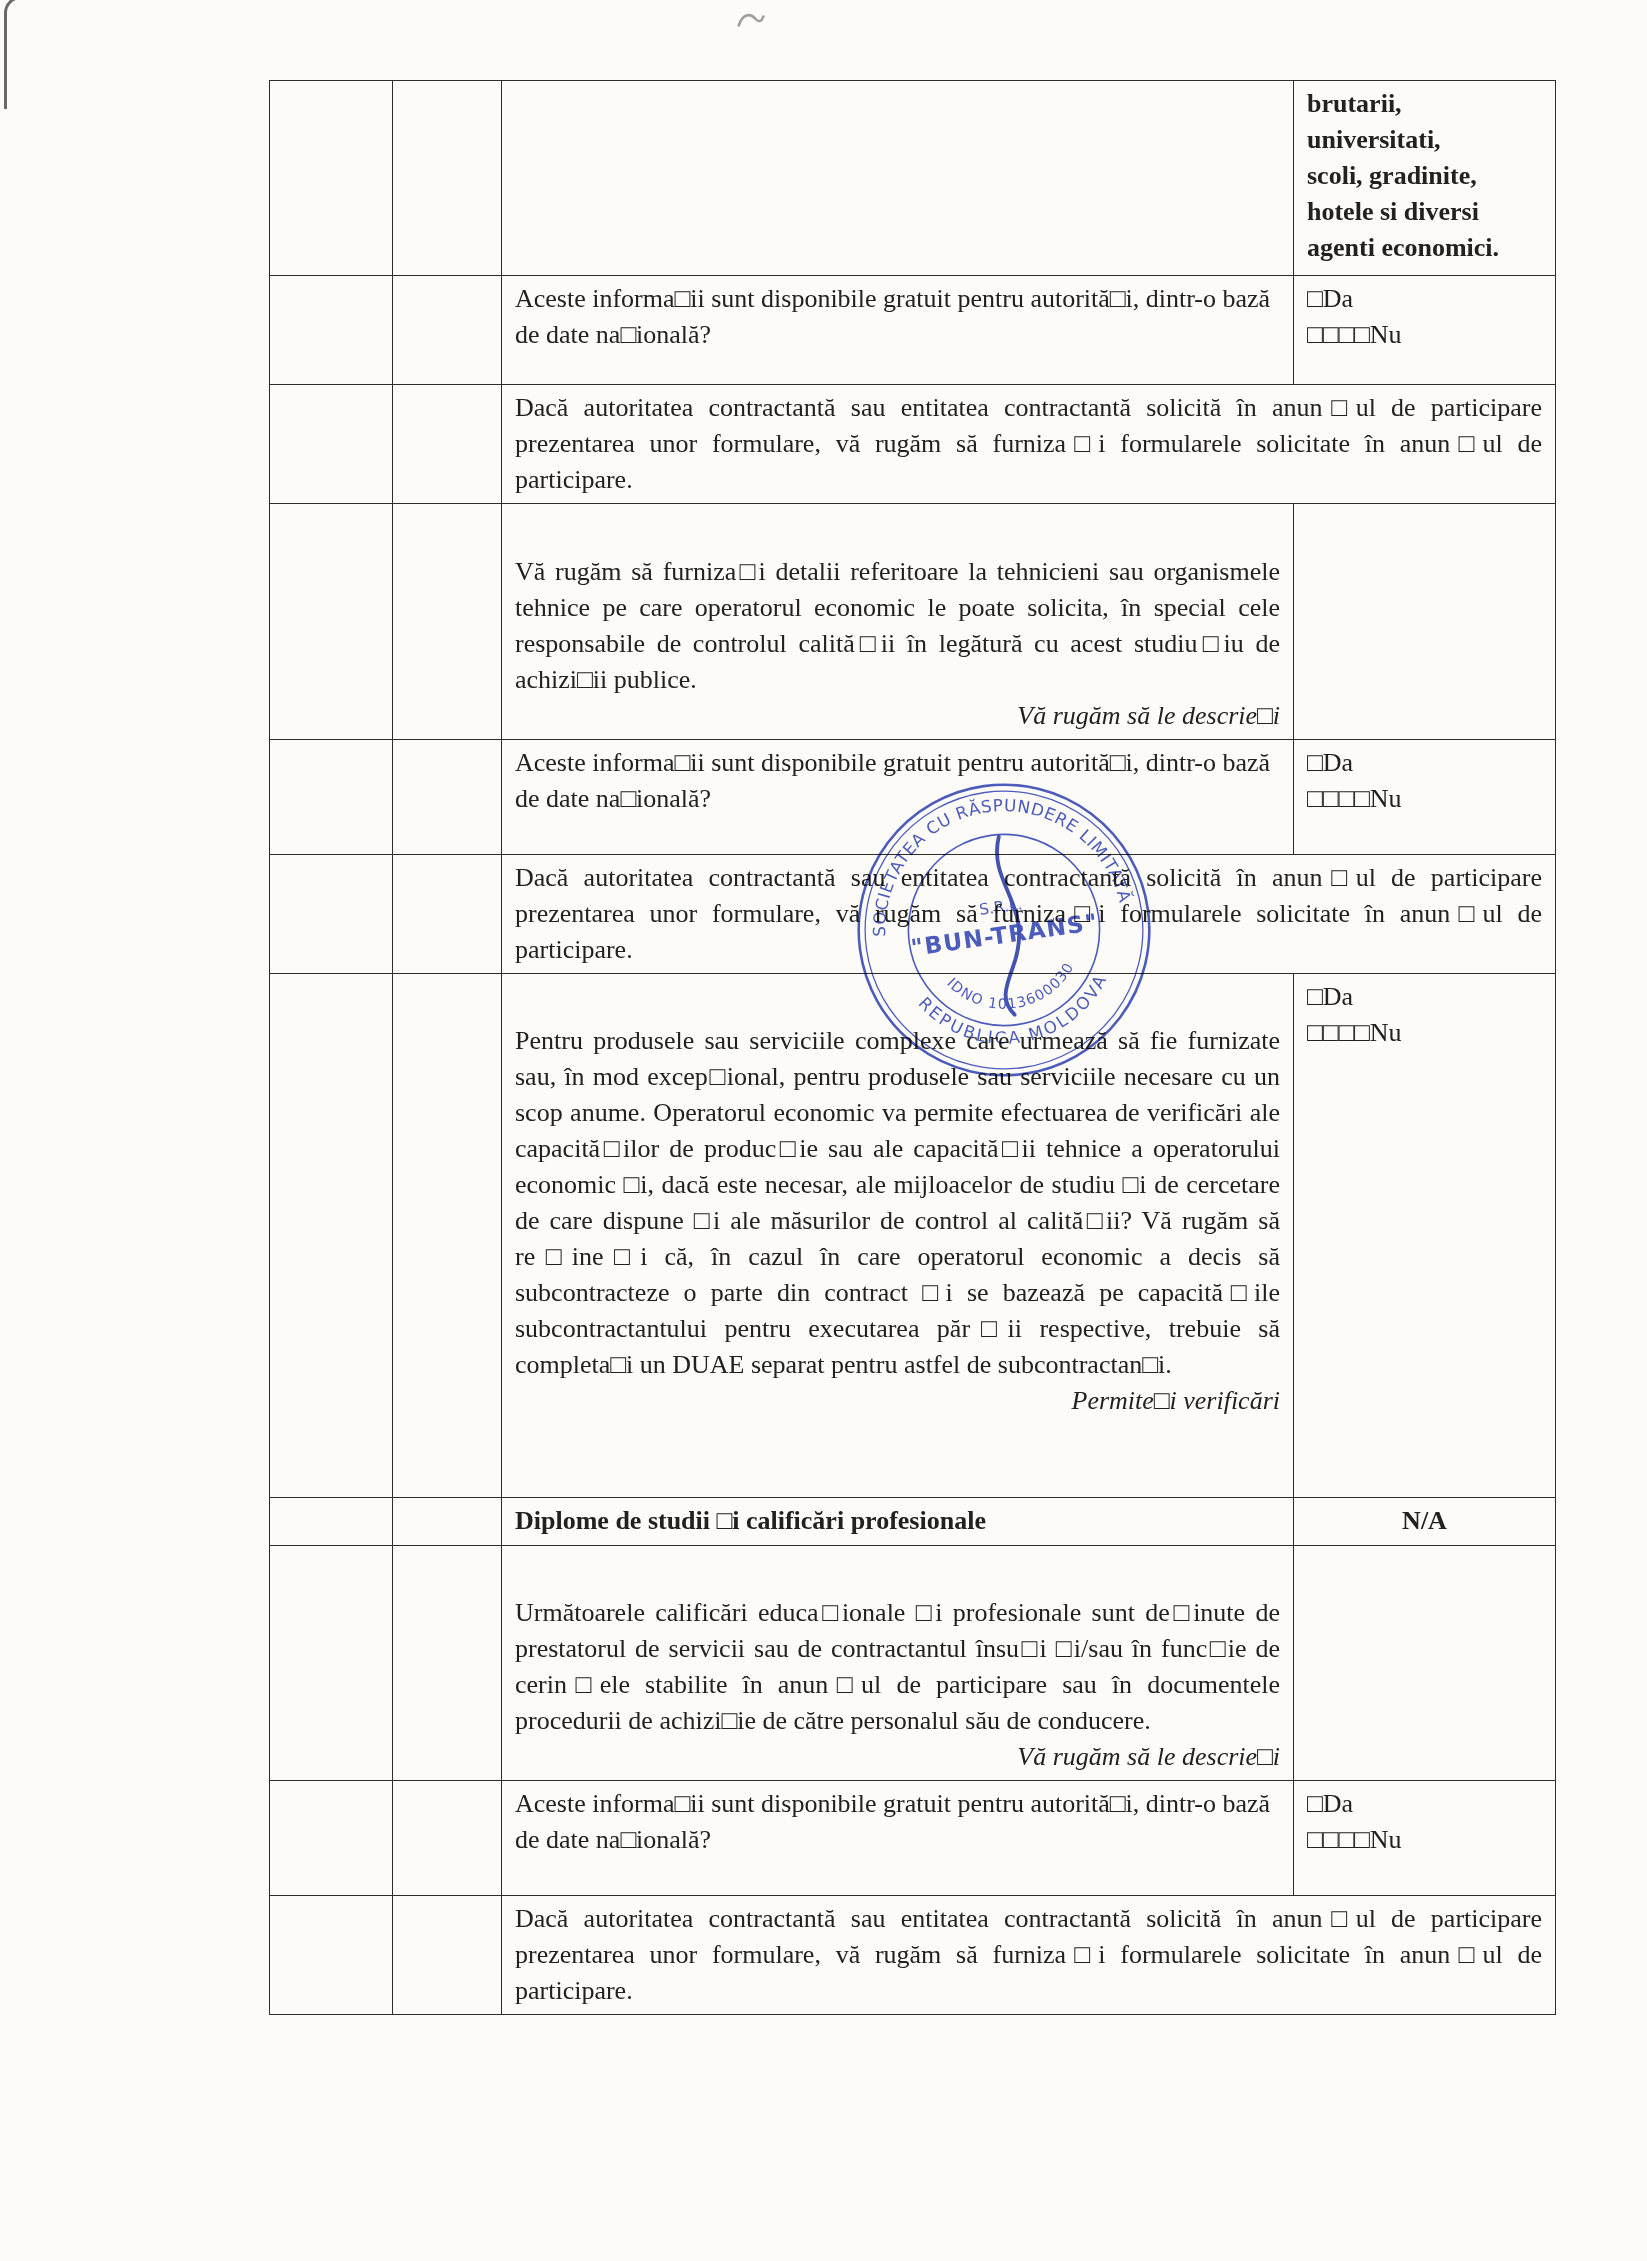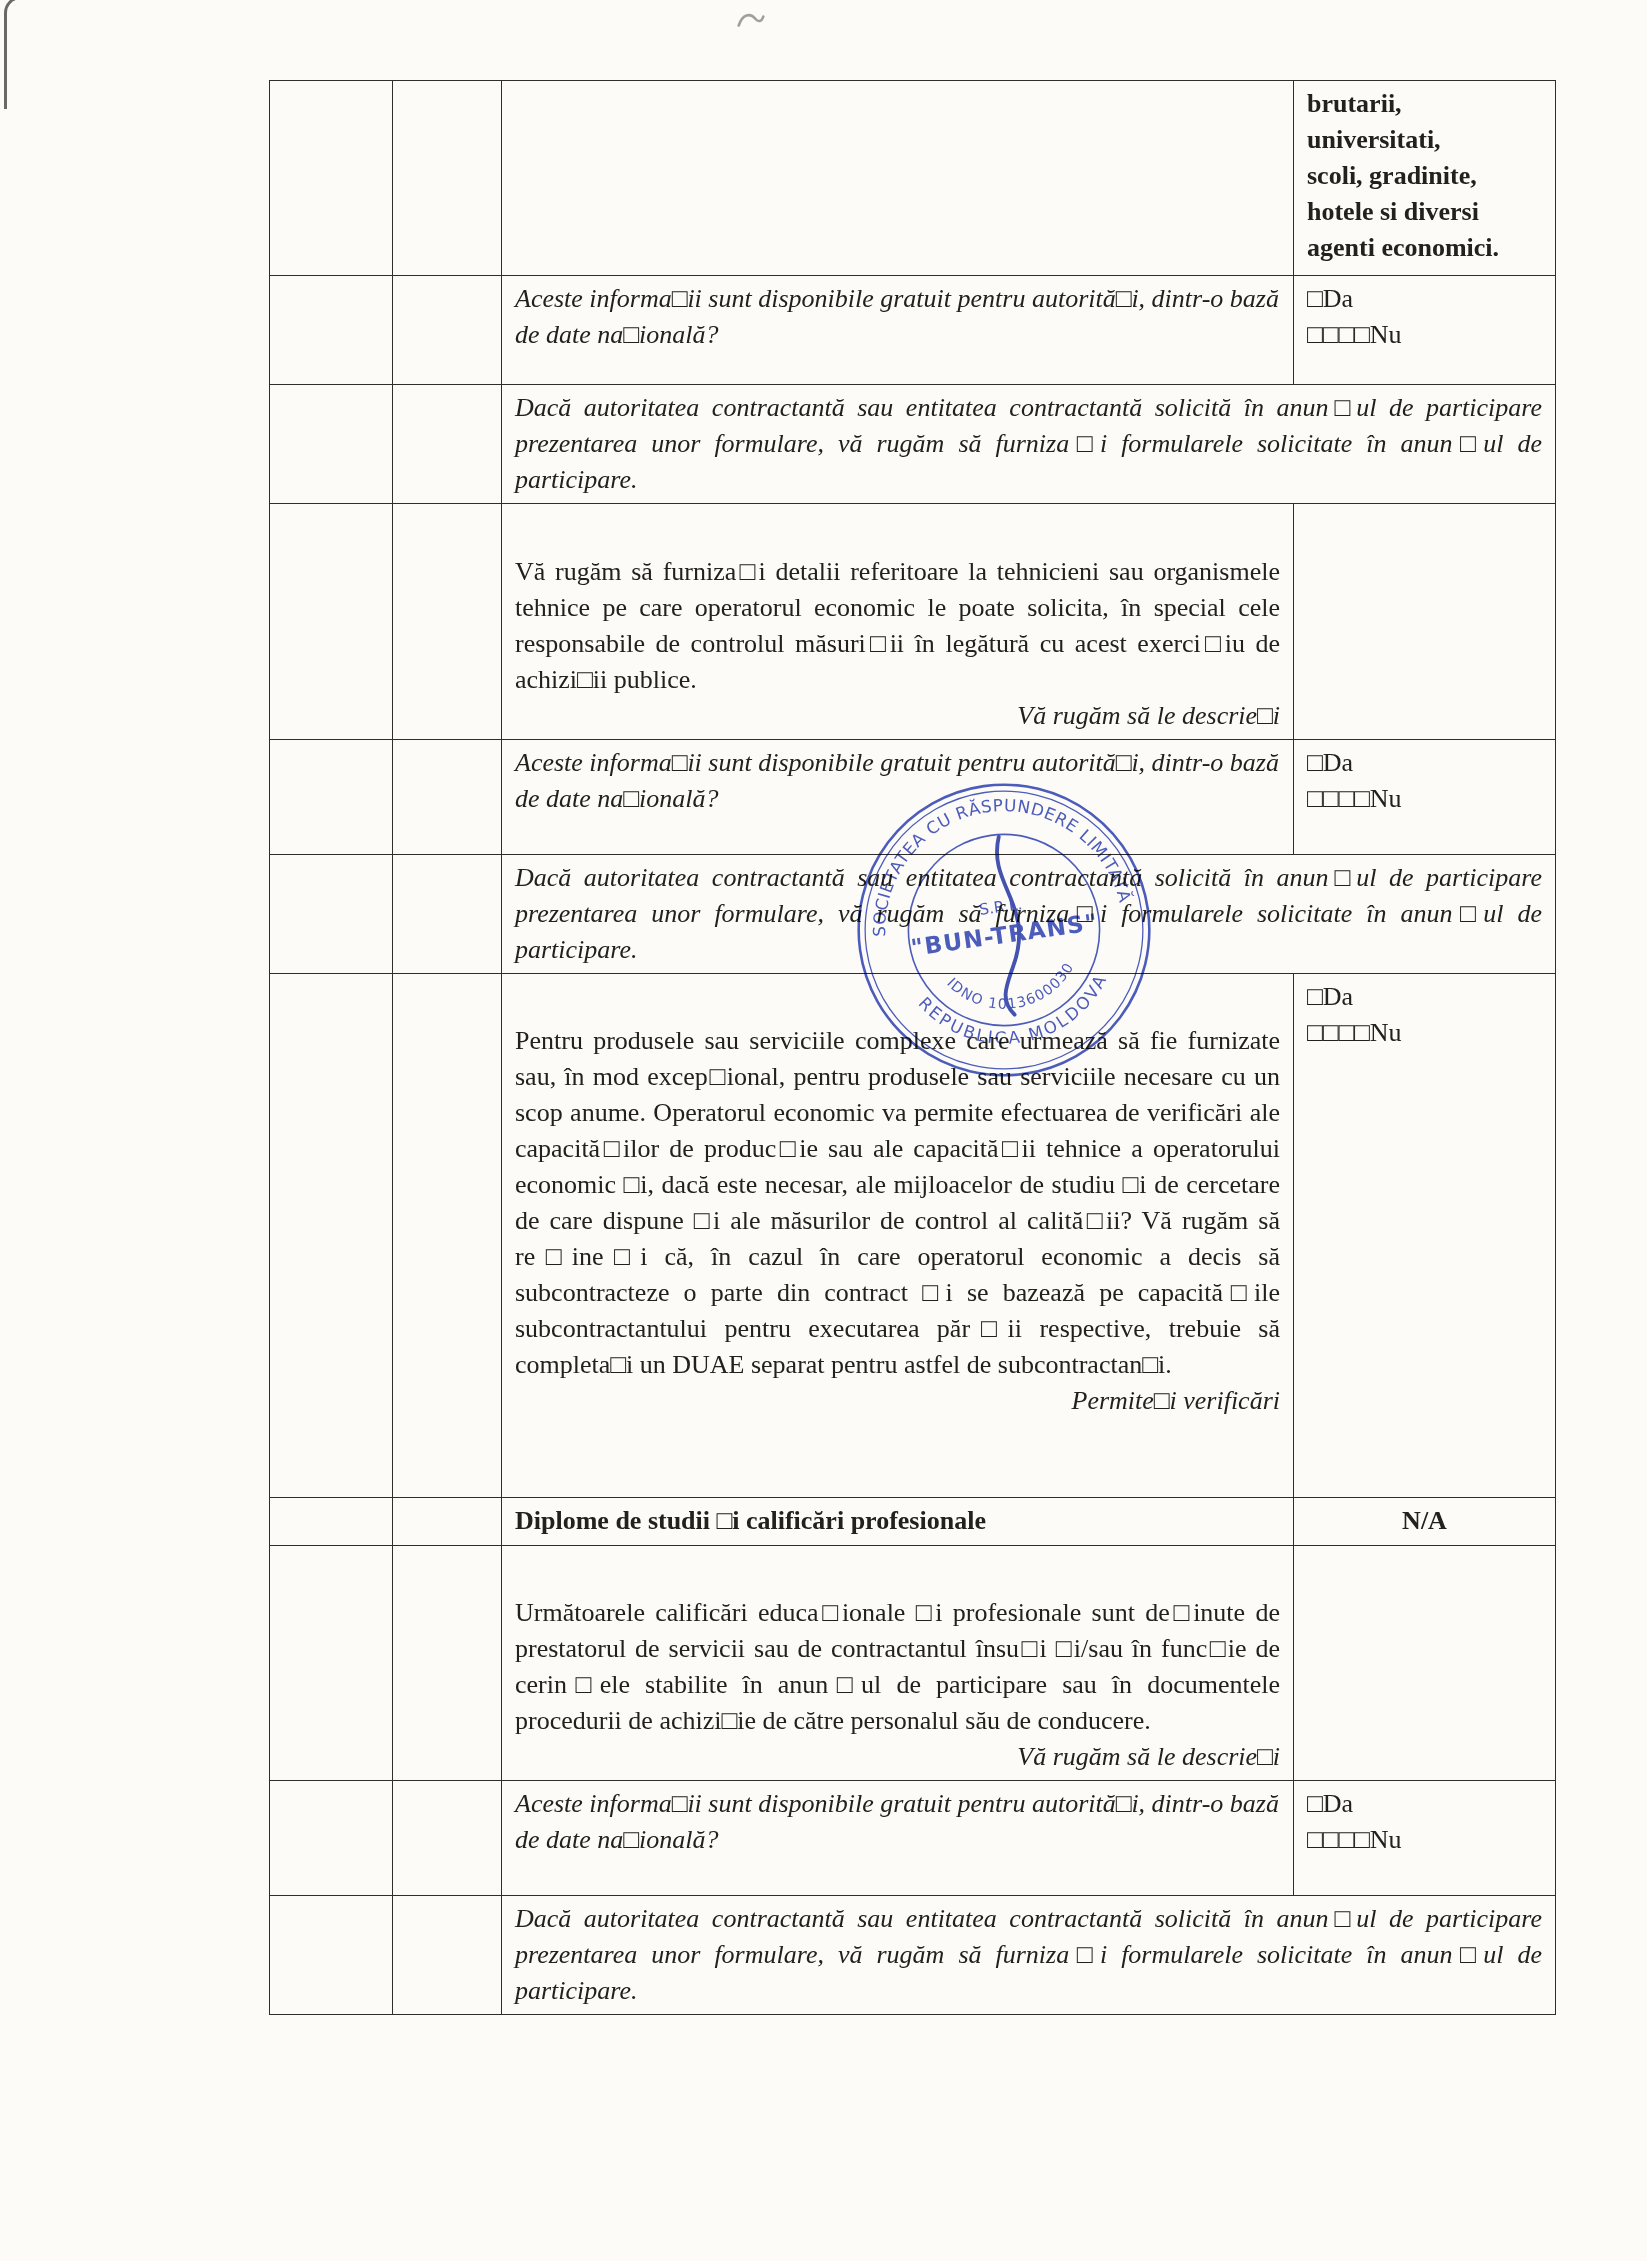--- a/index.html
+++ b/index.html
@@ -27,21 +27,21 @@
     width:1287px;
     border-collapse:collapse; table-layout:fixed;
   }
   .form td {
     border:1.9px solid #2f2e2a;
     vertical-align:top;
     font-size:26px; line-height:36px;
     padding:5.2px 13px;
   }
   .justify  { text-align:justify;margin-top:44px; }
-  .italic   { font-style:italic; }
+  .italic   { }
   .note     { font-style:italic;text-align:right; }
   .hdrcell  { font-weight:700; font-size:26.5px; line-height:31px; padding-top:1.9px; padding-bottom:1.9px; }
   .na       { text-align:center; font-weight:700; font-size:26.5px; line-height:31px; padding-top:1.9px; padding-bottom:1.9px; }
   .answer   { padding-left:97px; font-size:25px; line-height:37px; }
   .answer-mid { vertical-align:middle; }
   .recipients {
     font-weight:700; white-space:pre-line;
     line-height:35px; padding-left:9px; padding-top:9px;
     border-bottom-width:3.2px;
   }
@@ -103,21 +103,21 @@
         <td></td>
         <td></td>
         <td colspan="2" class="italic justify">Dacă autoritatea contractantă sau entitatea contractantă solicită în anun□ul de participare prezentarea unor formulare, vă rugăm să furniza□i formularele solicitate în anun□ul de participare.</td>
       </tr>
 
 
       <tr class="h282">
         <td></td>
         <td></td>
         <td>
-          <span class="qtext justify">Vă rugăm să furniza□i detalii referitoare la tehnicieni sau organismele tehnice pe care operatorul economic le poate solicita, în special cele responsabile de controlul măsuri□ii în legătură cu acest exerci□iu de achizi□ii publice.</span>
+          <span class="qtext justify">Vă rugăm să furniza□i detalii referitoare la tehnicieni sau organismele tehnice pe care operatorul economic le poate solicita, în special cele responsabile de controlul calită□ii în legătură cu acest studiu□iu de achizi□ii publice.</span>
           <span class="qtext note">Vă rugăm să le descrie□i</span>
         </td>
         <td></td>
       </tr>
 
 
       <tr class="h178">
         <td></td>
         <td></td>
         <td class="italic">Aceste informa□ii sunt disponibile gratuit pentru autorită□i, dintr-o bază de date na□ională?</td>

